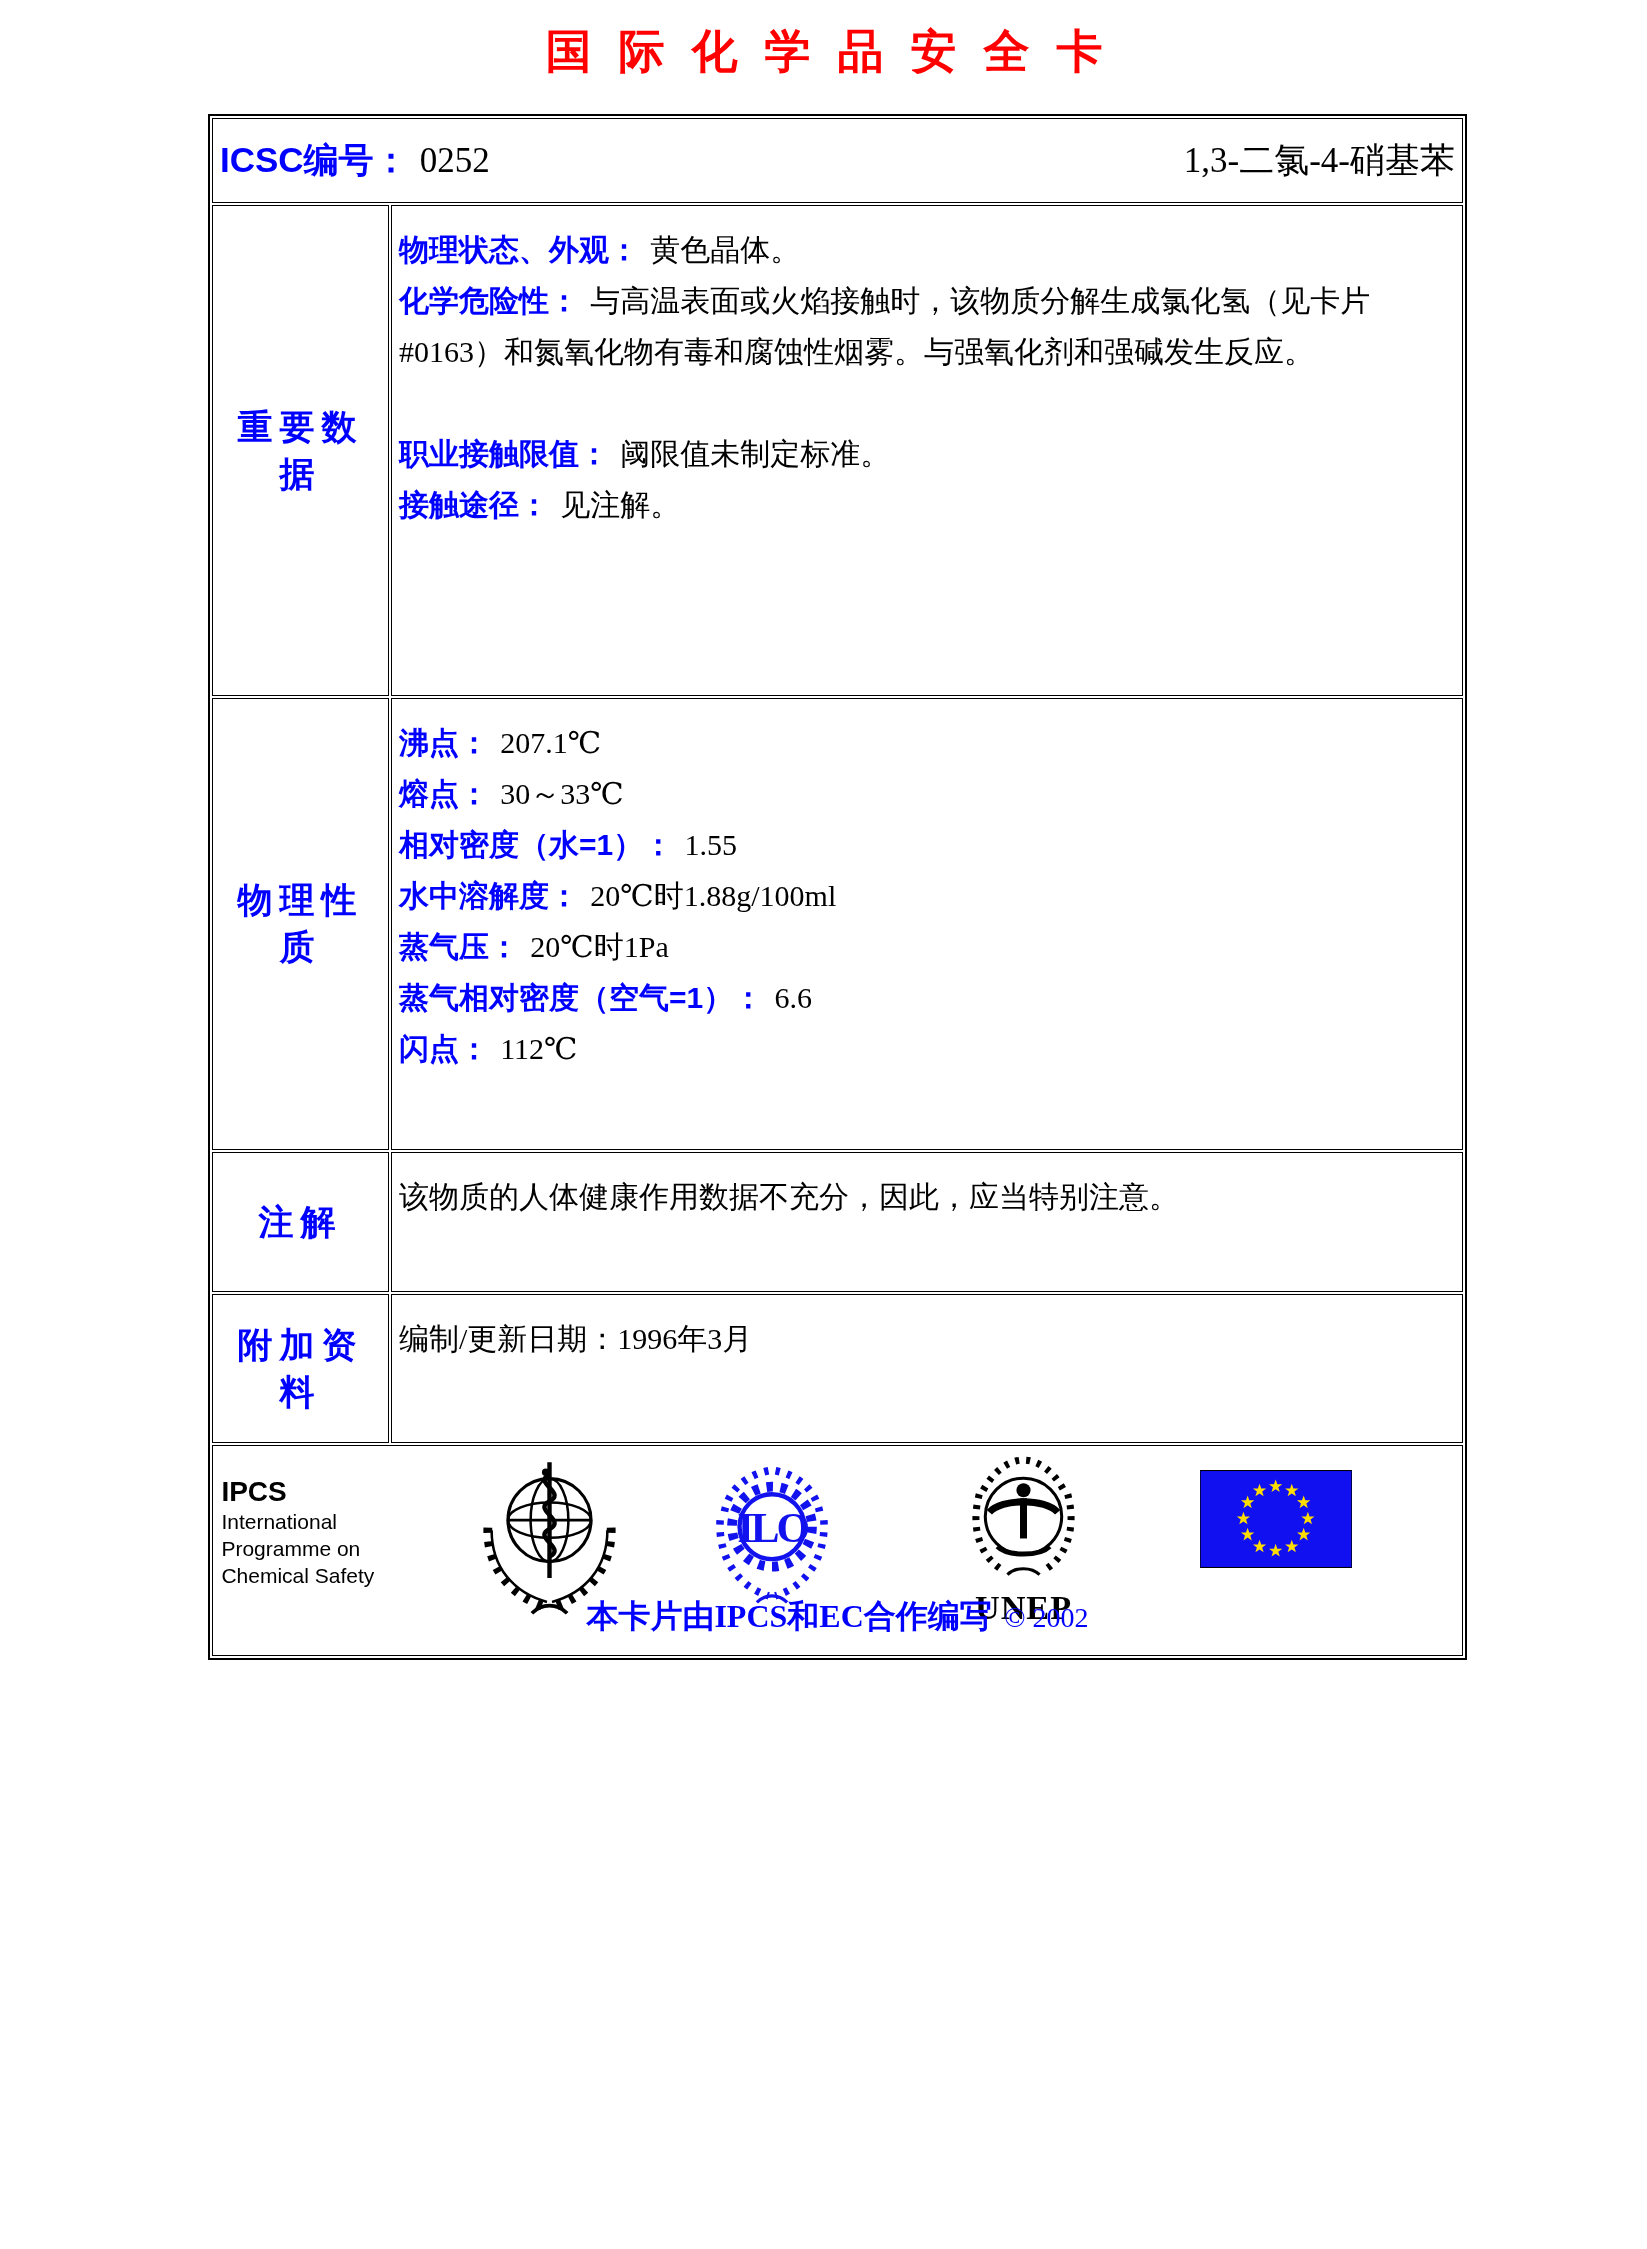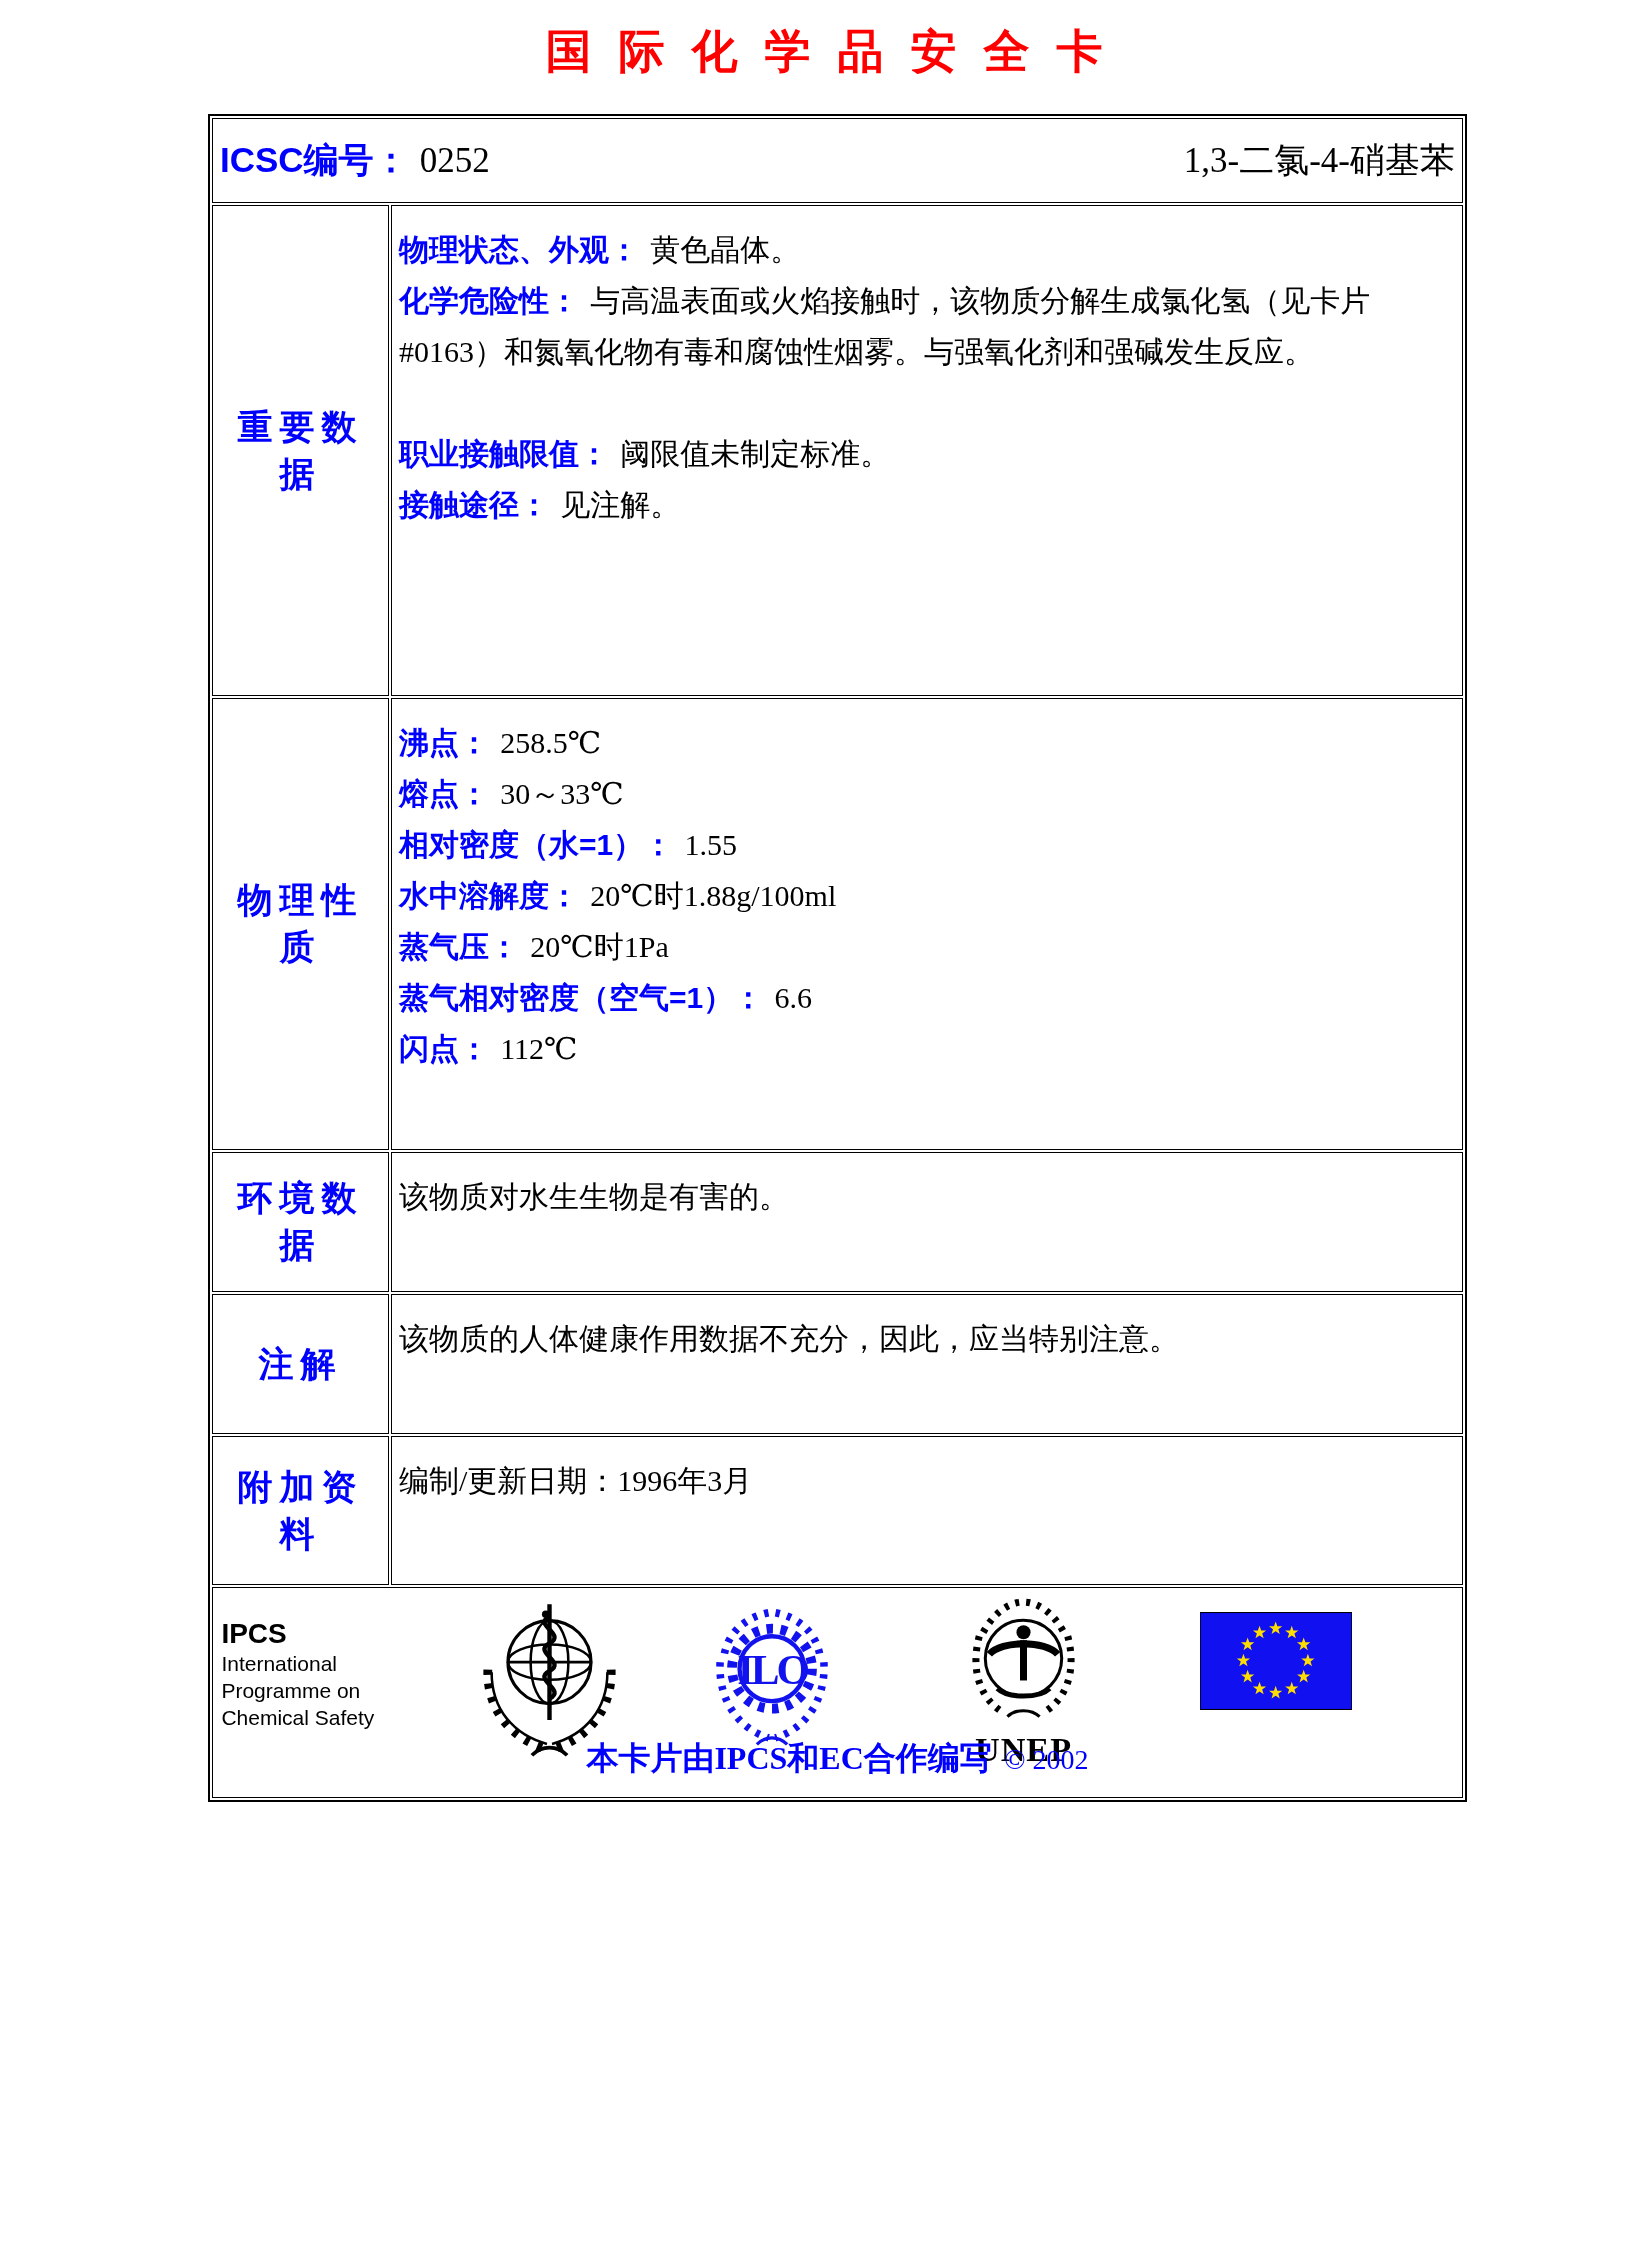--- a/index.html
+++ b/index.html
@@ -106,36 +106,30 @@
         <div class="line"><span class="lbl">化学危险性：</span><span class="val">与高温表面或火焰接触时，该物质分解生成氯化氢（见卡片#0163）和氮氧化物有毒和腐蚀性烟雾。与强氧化剂和强碱发生反应。</span></div>
         <div class="spacer"></div>
         <div class="line"><span class="lbl">职业接触限值：</span><span class="val">阈限值未制定标准。</span></div>
         <div class="line"><span class="lbl">接触途径：</span><span class="val">见注解。</span></div>
       </td>
     </tr>
 
     <tr>
       <td class="side r3">物理性质</td>
       <td class="content r3">
-        <div class="line"><span class="lbl">沸点：</span><span class="val">258.5℃</span></div>
+        <div class="line"><span class="lbl">沸点：</span><span class="val">207.1℃</span></div>
         <div class="line"><span class="lbl">熔点：</span><span class="val">30～33℃</span></div>
         <div class="line"><span class="lbl">相对密度（水=1）：</span><span class="val">1.55</span></div>
         <div class="line"><span class="lbl">水中溶解度：</span><span class="val">20℃时1.88g/100ml</span></div>
         <div class="line"><span class="lbl">蒸气压：</span><span class="val">20℃时1Pa</span></div>
         <div class="line"><span class="lbl">蒸气相对密度（空气=1）：</span><span class="val">6.6</span></div>
         <div class="line"><span class="lbl">闪点：</span><span class="val">112℃</span></div>
       </td>
     </tr>
 
-    <tr>
-      <td class="side r4">环境数据</td>
-      <td class="content r4">
-        <div class="line val">该物质对水生生物是有害的。</div>
-      </td>
-    </tr>
 
     <tr>
       <td class="side r5">注解</td>
       <td class="content r5">
         <div class="line val">该物质的人体健康作用数据不充分，因此，应当特别注意。</div>
       </td>
     </tr>
 
     <tr>
       <td class="side r6">附加资料</td>

